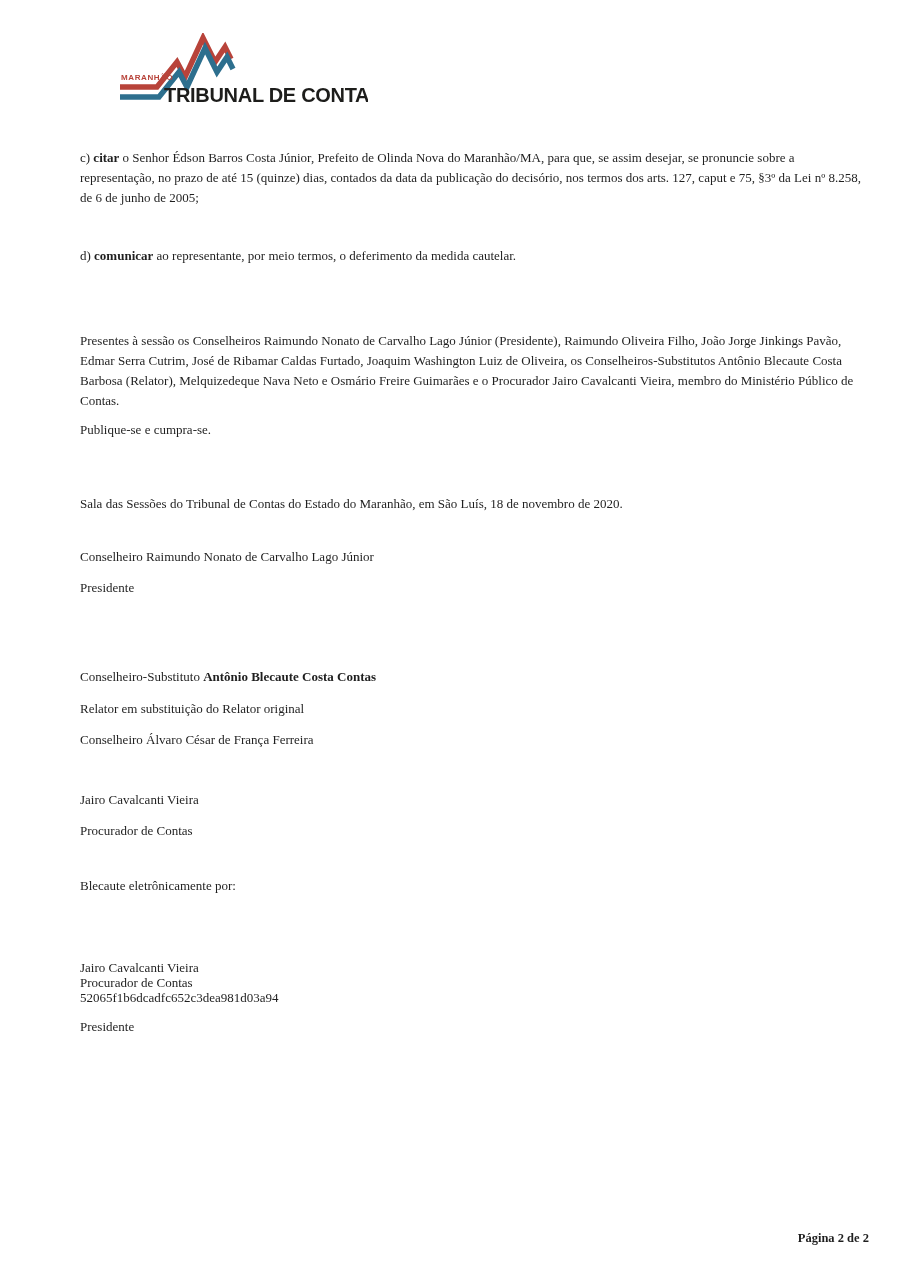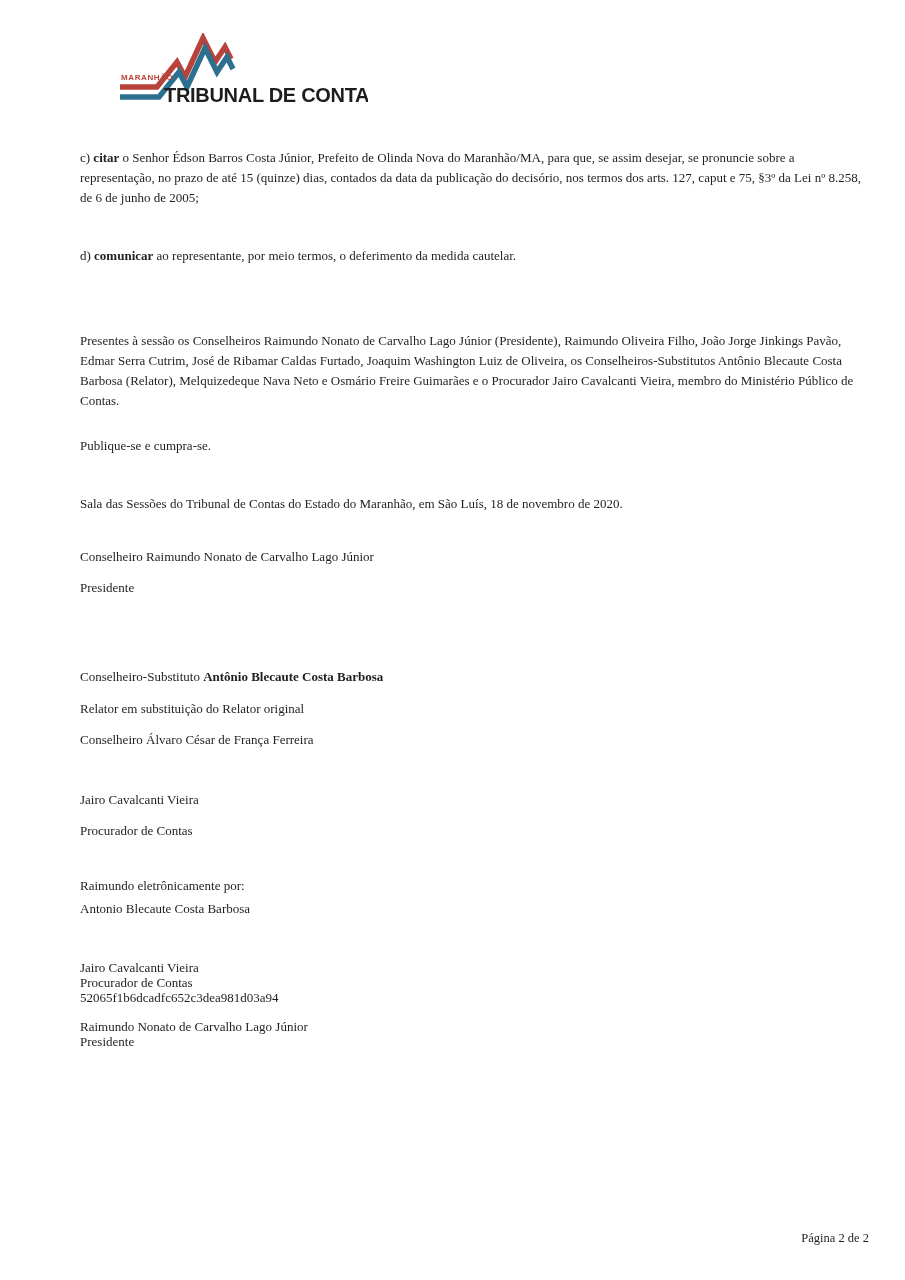--- a/index.html
+++ b/index.html
@@ -22,20 +22,21 @@
   }
   .b { font-weight: bold; margin-top: 20px; }
   .esig { line-height: 15px; }
   .logo-wrap { position: absolute; left: 78px; top: 33px; width: 250px; height: 75px; margin-left: 40px; }
   .footer {
     position: absolute;
     right: 36px;
     top: 1230px;
     font-size: 12.5px;
     line-height: 16px;
+    font-weight: bold;
   }
 </style>
 </head>
 <body>
 
 <div class="logo-wrap">
   <svg width="250" height="75" viewBox="0 0 250 75" xmlns="http://www.w3.org/2000/svg">
 
     <polyline points="2,54 39,54 59,29 67,44 85,5 97,29 107,14 113,26" fill="none" stroke="#b8433a" stroke-width="5.5"></polyline>
 
@@ -46,44 +47,42 @@
     <text x="46" y="69" font-family="Liberation Sans, sans-serif" font-size="20" font-weight="bold" fill="#1d1d1b" letter-spacing="-0.3">TRIBUNAL DE CONTAS</text>
   </svg>
 </div>
 
 <p class="block" style="top:148px"><span>c) </span><span class="b">citar</span><span> o Senhor Édson Barros Costa Júnior, Prefeito de Olinda Nova do Maranhão/MA, para que, se assim desejar, se pronuncie sobre a representação, no prazo de até 15 (quinze) dias, contados da data da publicação do decisório, nos termos dos arts. 127, caput e 75, §3º da Lei nº 8.258, de 6 de junho de 2005;</span></p>
 
 <p class="block" style="top:246px"><span>d) </span><span class="b">comunicar</span><span> ao representante, por meio termos, o deferimento da medida cautelar.</span></p>
 
 <p class="block" style="top:331px">Presentes à sessão os Conselheiros Raimundo Nonato de Carvalho Lago Júnior (Presidente), Raimundo Oliveira Filho, João Jorge Jinkings Pavão, Edmar Serra Cutrim, José de Ribamar Caldas Furtado, Joaquim Washington Luiz de Oliveira, os Conselheiros-Substitutos Antônio Blecaute Costa Barbosa (Relator), Melquizedeque Nava Neto e Osmário Freire Guimarães e o Procurador Jairo Cavalcanti Vieira, membro do Ministério Público de Contas.</p>
 
-<p class="block" style="top:436px">Publique-se e cumpra-se.</p>
+<p class="block" style="top:420px">Publique-se e cumpra-se.</p>
 
 <p class="block" style="top:494px">Sala das Sessões do Tribunal de Contas do Estado do Maranhão, em São Luís, 18 de novembro de 2020.</p>
 
 <p class="block" style="top:547px">Conselheiro Raimundo Nonato de Carvalho Lago Júnior</p>
 <p class="block" style="top:578px">Presidente</p>
 
-<p class="block" style="top:667px"><span>Conselheiro-Substituto </span><span class="b">Antônio Blecaute Costa Barbosa</span><span></span></p>
+<p class="block" style="top:667px"><span>Conselheiro-Substituto </span><span class="b">Antônio Blecaute Costa Contas</span><span></span></p>
 <p class="block" style="top:699px">Relator em substituição do Relator original</p>
 <p class="block" style="top:730px">Conselheiro Álvaro César de França Ferreira</p>
 
 <p class="block" style="top:790px">Jairo Cavalcanti Vieira</p>
 <p class="block" style="top:821px">Procurador de Contas</p>
 
-<p class="block" style="top:876px">Raimundo eletrônicamente por:</p>
+<p class="block" style="top:876px">Blecaute eletrônicamente por:</p>
 
 <div class="block esig" style="top:901px">
-  <div>Antonio Blecaute Costa Barbosa</div>
 </div>
 
 <div class="block esig" style="top:960px">
   <div>Jairo Cavalcanti Vieira</div>
   <div>Procurador de Contas</div>
   <div>52065f1b6dcadfc652c3dea981d03a94</div>
 </div>
 
 <div class="block esig" style="top:1019px">
-  <div>Raimundo Nonato de Carvalho Lago Júnior</div>
   <div>Presidente</div>
 </div>
 
 <div class="footer">Página 2 de 2</div>
 
 </body></html>

